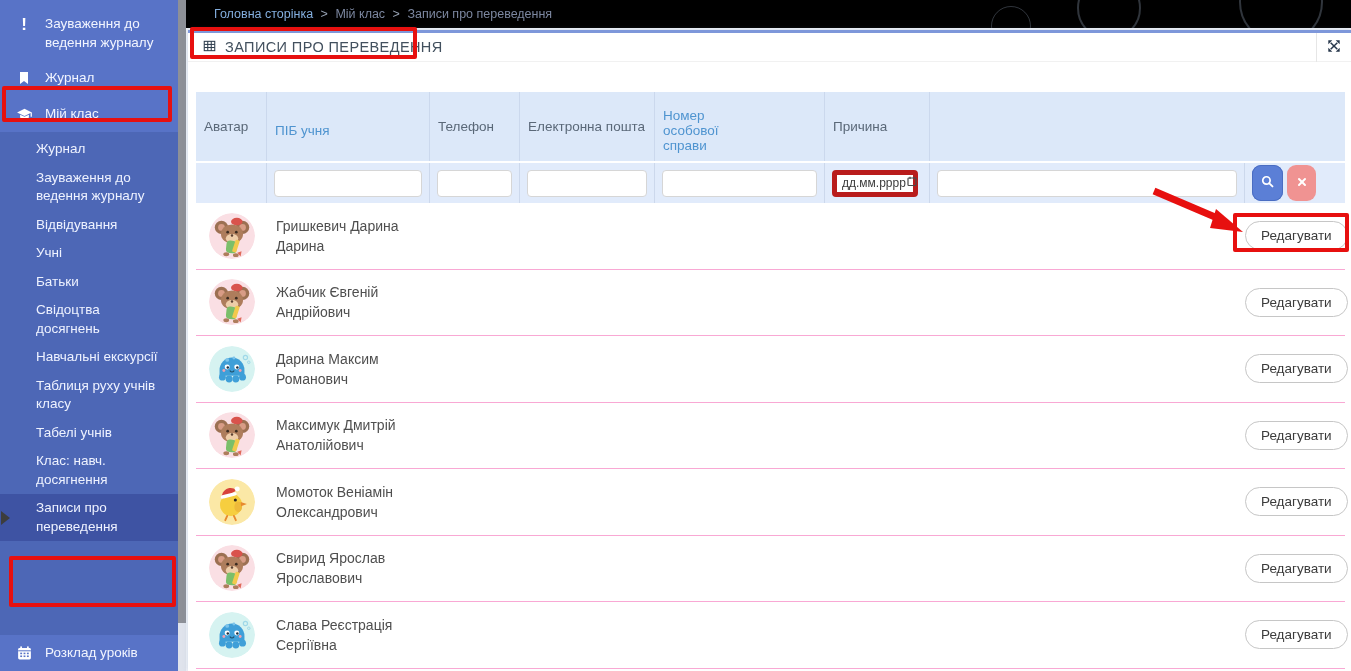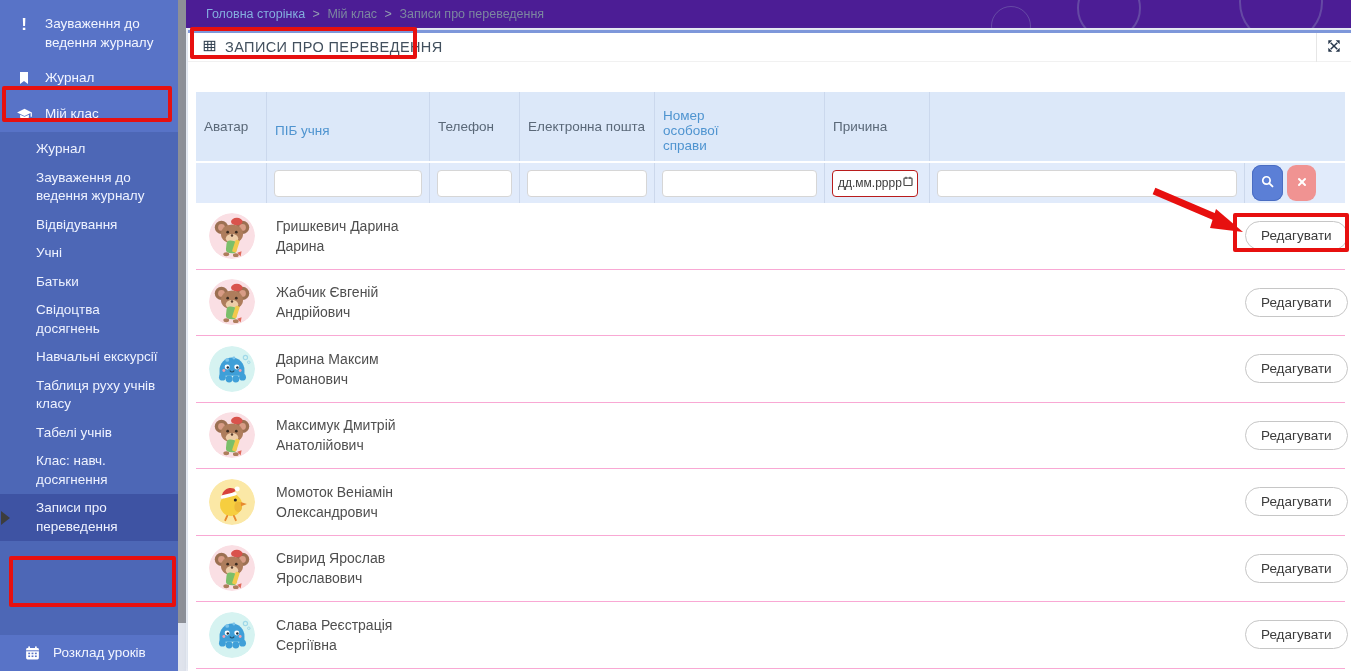--- a/index.html
+++ b/index.html
@@ -8,29 +8,29 @@
 
   
   .sidebar { position:absolute; left:0; top:0; width:178px; height:671px; background:#5873c7; color:#f2f5ff; padding-top:6px; }
   .top-item { display:flex; gap:10px; padding:8px 10px 8px 13px; font-size:13.5px; line-height:19px; align-items:flex-start; cursor:pointer; }
   .top-item .ic { width:22px; min-width:22px; height:20px; display:flex; align-items:center; justify-content:center; }
   .excl { font-weight:bold; font-size:17px; color:#fff; }
   .submenu { background:#4d67b6; height:518px; overflow:hidden; padding-top:3px; }
   .sub-item { display:block; padding:5px 12px 5px 36px; font-size:13.5px; line-height:18.5px; color:#eef2ff; text-decoration:none; cursor:pointer; position:relative; }
   .sub-item.selected { background:#3e53a3; }
   .sub-item.selected::before { content:""; position:absolute; left:1px; top:50%; margin-top:-7px; border:7px solid transparent; border-left:9px solid #3d3d3d; border-right:none; }
-  .bottom-item { position:absolute; left:0; bottom:0; width:178px; background:#5873c7;padding-left:8px; }
+  .bottom-item { position:absolute; left:0; bottom:0; width:178px; background:#5873c7; }
 
   
   .scrollbar { position:absolute; left:178px; top:0; width:8px; height:671px; background:#dfe3ec; }
   .scroll-thumb { position:absolute; top:0; left:0; width:8px; height:623px; background:#8d9097; }
 
   
   .main { position:absolute; left:186px; top:0; width:1165px; height:671px; }
-  .crumbs { height:28px; padding:7px 0 0 20px; font-size:12.5px; position:relative; overflow:hidden; background:#4c1d95; }
+  .crumbs { height:28px; padding:7px 0 0 28px; font-size:12.5px; position:relative; overflow:hidden; background:#000000; }
   .crumb-link { color:#84afdf; cursor:pointer; }
   .crumb-sep { color:#95a0b2; margin:0 4px; }
   .crumb-txt { color:#7c87a0; }
   .doodle { position:absolute; border:2px solid rgba(160,175,200,.30); border-radius:50%; }
 
   .panel { position:absolute; left:2px; top:30px; right:0; bottom:0; background:#fff; border-top:3px solid #7e97da; box-shadow:0 0 5px rgba(120,140,180,.25); }
   .panel-head { height:29px; display:flex; align-items:center; padding-left:14px; border-bottom:1px solid #f1f1f1; position:relative; }
   .panel-title { display:flex; align-items:center; gap:8px; font-size:14.5px; color:#42505e; letter-spacing:.4px; }
   .expand-wrap { position:absolute; right:0; top:0; height:29px; display:flex; align-items:center; padding:0 9px; border-left:1px solid #e6e6e6; cursor:pointer; }
 
@@ -39,21 +39,21 @@
   .grid-row { display:grid; grid-template-columns:71px 163px 90px 135px 170px 105px 315px 1fr; }
   .thead { background:#dce8f9; min-height:62px; align-items:center; }
   .thead > div { padding:8px 8px; font-size:13.5px; color:#5a6878; border-right:1px solid rgba(165,180,210,.30); align-self:stretch; display:flex; align-items:center; }
   .thead > div:last-child { border-right:none; }
   .th-blue { color:#4f94d0; cursor:pointer;margin-top:8px; }
   .w-narrow { max-width:88px; display:inline-block; }
   .frow { background:#e1ebfb; height:42px; align-items:center; border-top:2px solid #fff; }
   .frow > div { padding:0 7px; border-right:1px solid rgba(165,180,210,.35); align-self:stretch; display:flex; align-items:center; }
   .frow > div:last-child { border-right:none; }
   .f-input { width:100%; height:27px; border:1px solid #d6d6d6; border-radius:4px; background:#fff; padding:0 6px; font-size:13px; font-family:"Liberation Sans",sans-serif; }
-  .date-box { width:86px; height:27px; border:1px solid #b91c1c; border-radius:4px; background:#fff; display:flex; align-items:center; justify-content:space-between; padding:0 5px; font-size:12px; color:#3c3c3c; cursor:text; }
+  .date-box { width:86px; height:27px; border:5px solid #b91c1c; border-radius:4px; background:#fff; display:flex; align-items:center; justify-content:space-between; padding:0 5px; font-size:12px; color:#3c3c3c; cursor:text; }
   .btns { gap:4px; }
   .sq-btn { width:31px; height:36px; border:none; border-radius:9px; display:flex; align-items:center; justify-content:center; cursor:pointer; }
   .btn-search { background:#5b7fd6; box-shadow:inset 0 0 0 1px #4a6dc2; }
   .btn-clear { background:#f09392; width:29px; }
 
   .trow { height:66.5px; align-items:center; border-bottom:1px solid #f9a8d4; }
   .cell-avatar { display:flex; justify-content:center; }
   .avatar { width:46px; height:46px; border-radius:50%; overflow:hidden; }
   .cell-name { padding-left:9px; font-size:14px; color:#4f4f4f; line-height:20px; }
   .cell-action { display:flex; justify-content:flex-end; padding-right:4px; }

